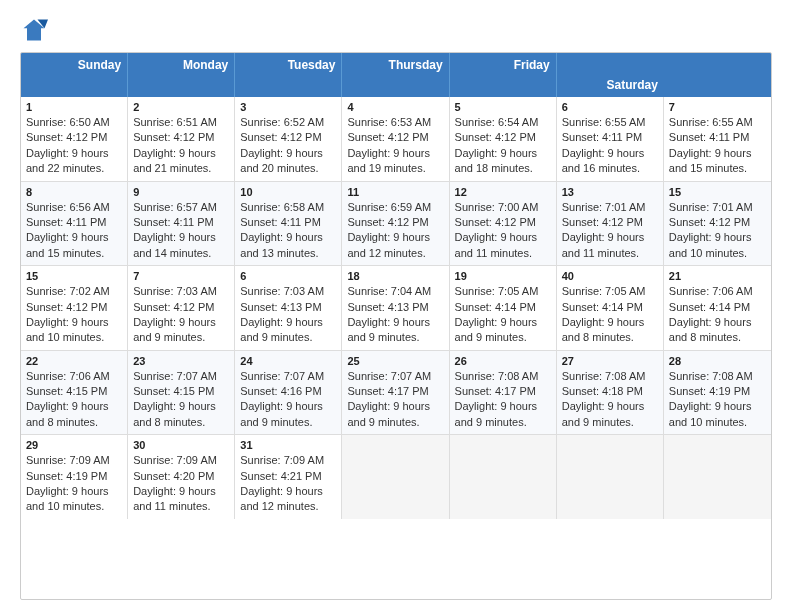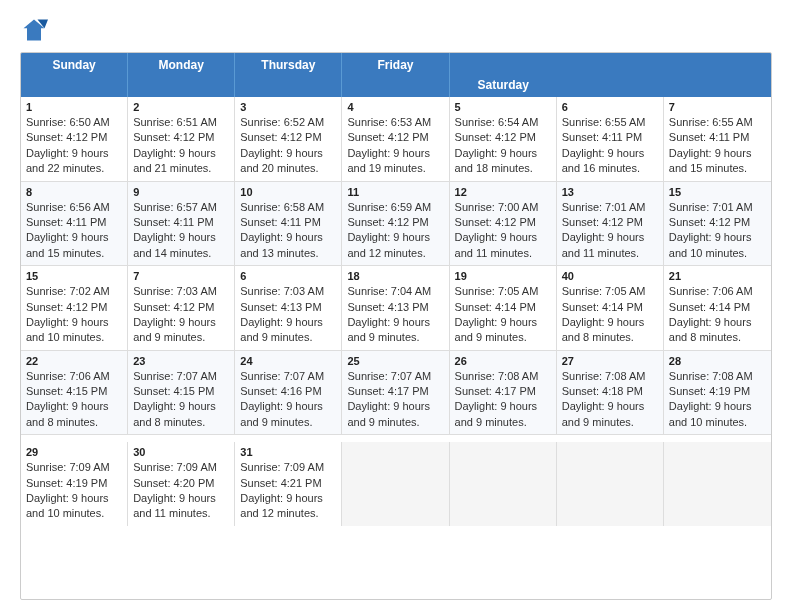--- a/index.html
+++ b/index.html
@@ -60,34 +60,34 @@
     .cal-header {
       display: grid;
       grid-template-columns: repeat(7, 1fr);
       background: #3a7abf;
     }
     .cal-header-cell {
       color: #fff;
       font-size: 12px;
       font-weight: bold;
       padding: 5px 6px;
-      text-align: center;
+      text-align: right;
       border-right: 1px solid #5a9ad4;
     }
     .cal-header-cell:last-child { border-right: none; margin-top: 20px; }
     .cal-body {
       display: flex;
       flex-direction: column;
     }
     .cal-row {
       display: grid;
       grid-template-columns: repeat(7, 1fr);
       border-bottom: 1px solid #ddd;
     }
-    .cal-row:last-child { border-bottom: none; margin-top: 7px; }
+    .cal-row:last-child { border-bottom: none; }
     .cal-cell {
       padding: 4px 5px;
       border-right: 1px solid #ddd;
       min-height: 74px;
       vertical-align: top;
       font-size: 9.5px;
       color: #333;
       background: #fff;
     }
     .cal-cell:last-child { border-right: none; }
@@ -128,20 +128,21 @@
     <div class="title-area">
       <div class="main-title"></div>
       <div class="subtitle"></div>
     </div>
   </div>
 
   <div class="calendar">
     <div class="cal-header" id="cal-header">
         <div class="cal-header-cell">Sunday</div>
         <div class="cal-header-cell">Monday</div>
+        <div class="cal-header-cell">Tuesday</div>
         <div class="cal-header-cell">Thursday</div>
         <div class="cal-header-cell">Friday</div>
         <div class="cal-header-cell">Saturday</div>
       </div>
     <div class="cal-body" id="cal-body">
         <div class="cal-row">
           <div class="cal-cell">
             <span class="day-num">1</span>
             <div class="cal-cell-text">Sunrise: 6:50 AM<br>Sunset: 4:12 PM<br>Daylight: 9 hours<br>and 22 minutes.</div>
           </div>

